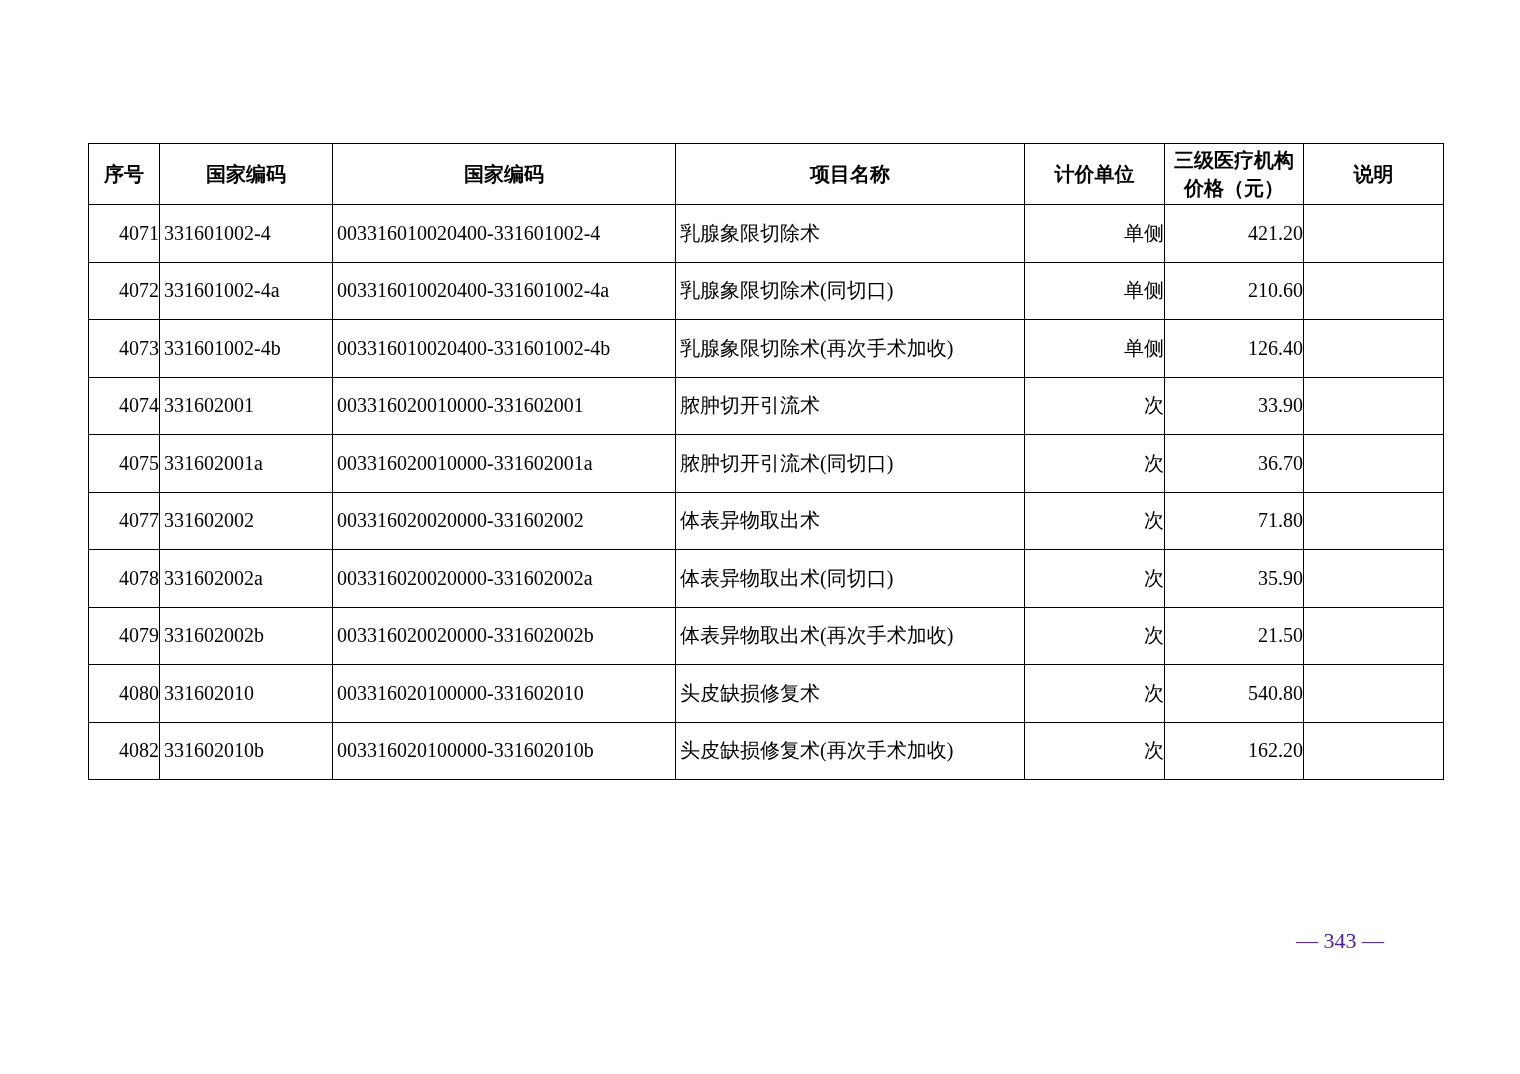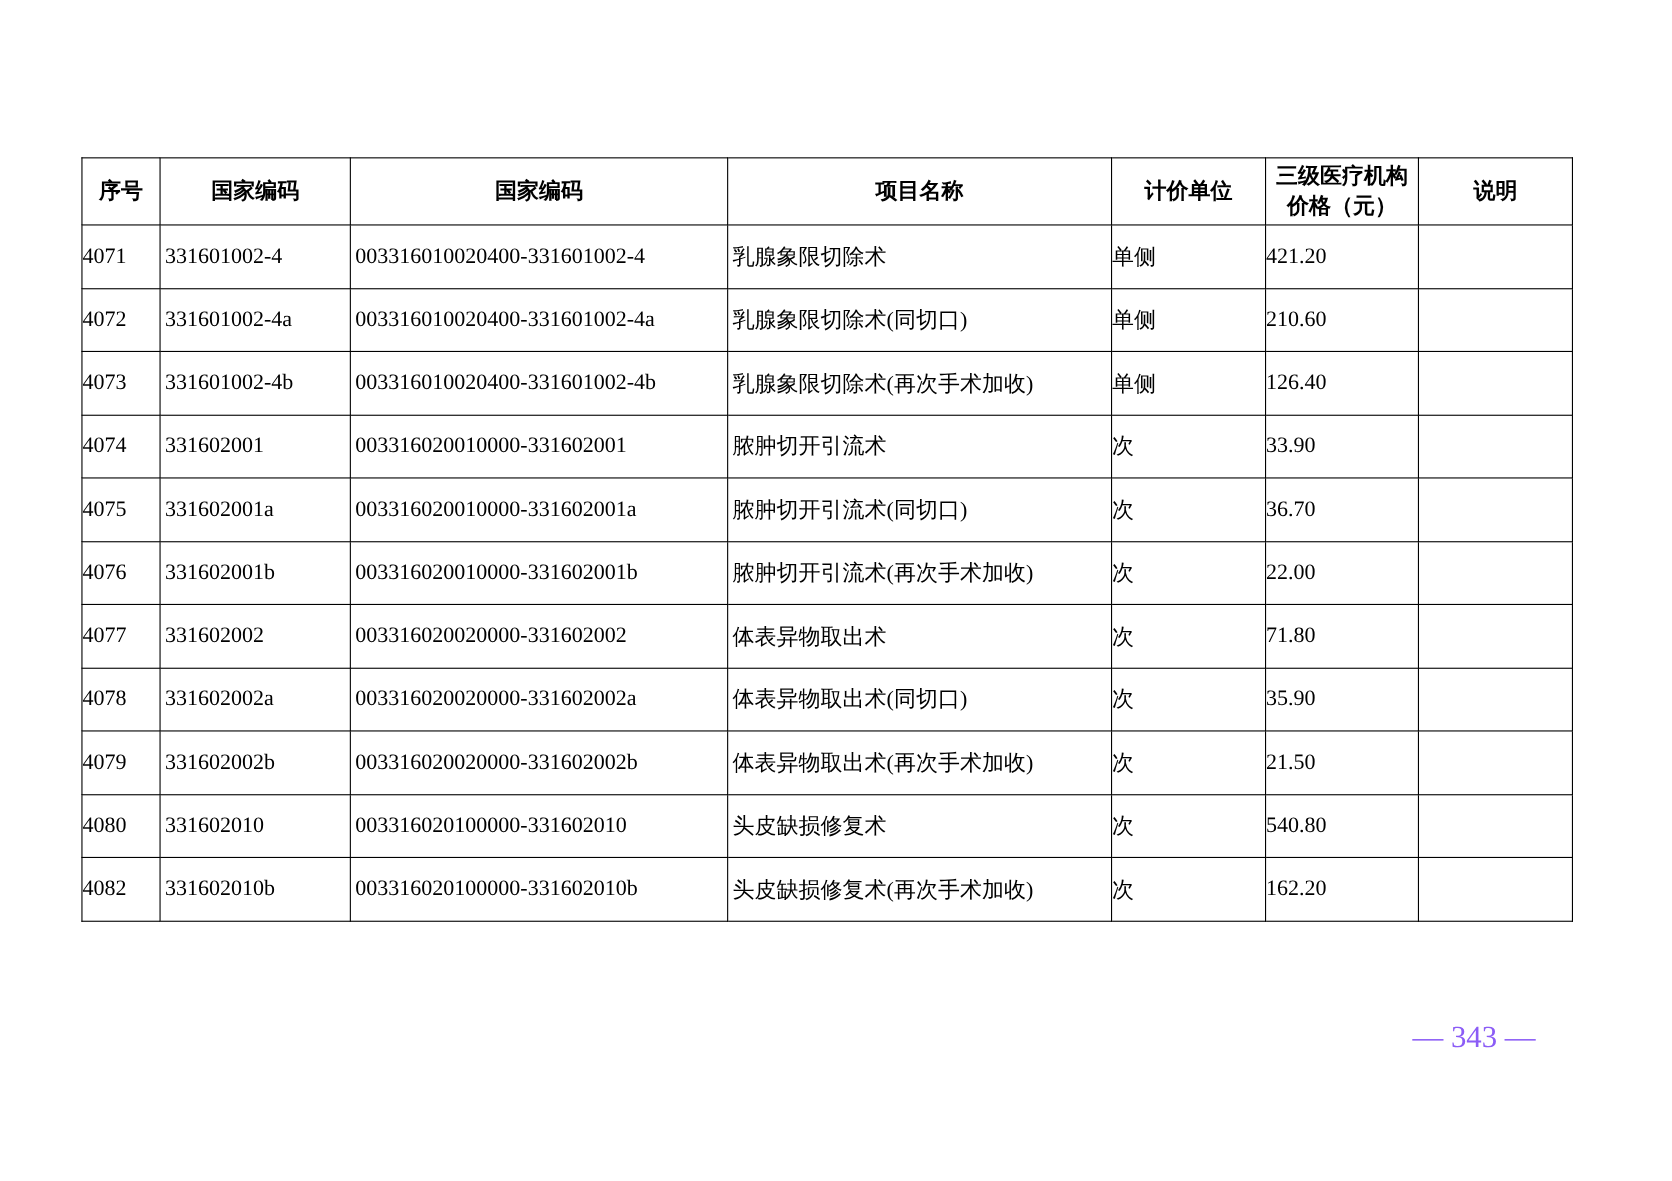--- a/index.html
+++ b/index.html
@@ -10,21 +10,21 @@
   body {
     position: relative;
     width: 1520px;
     height: 1074px;
     font-family: "Liberation Serif", "DejaVu Serif", serif;
     color: #000000;
     overflow: hidden;
   }
   .price-table {
     position: absolute;
-    left: 74px;
+    left: 88px;
     top: 143px;
     width: 1355px;
     table-layout: fixed;
     border-collapse: collapse;
   }
   .price-table th,
   .price-table td {
     border: 1px solid #000000;
     padding: 0;
     font-size: 20px;
@@ -37,35 +37,35 @@
     height: 60px;
     text-align: center;
     line-height: 1.4;
     white-space: normal;
   }
   .price-table td {
     height: 56.5px;
     white-space: nowrap;
   }
   td.c0, td.c4, td.c5, td.c6 {
-    text-align: left;
+    text-align: right;
   }
   td.c1, td.c2, td.c3 {
     text-align: left;
     padding-left: 4px;
   }
   .page-number {
     position: absolute;
     left: 1250px;
     top: 928px;
     width: 180px;
     text-align: center;
-    font-size: 28px;
+    font-size: 22px;
     font-family: "Liberation Serif", "DejaVu Serif", serif;
-    color: #8b5cf6;
+    color: #4c1d95;
   }
 </style>
 </head>
 <body>
 
 <table class="price-table">
   <colgroup>
     <col style="width:71px">
     <col style="width:173px">
     <col style="width:343px">
@@ -125,29 +125,20 @@
       <tr>
         <td class="c0">4075</td>
         <td class="c1">331602001a</td>
         <td class="c2">003316020010000-331602001a</td>
         <td class="c3">脓肿切开引流术(同切口)</td>
         <td class="c4">次</td>
         <td class="c5">36.70</td>
         <td class="c6"></td>
       </tr>
       <tr>
-        <td class="c0">4076</td>
-        <td class="c1">331602001b</td>
-        <td class="c2">003316020010000-331602001b</td>
-        <td class="c3">脓肿切开引流术(再次手术加收)</td>
-        <td class="c4">次</td>
-        <td class="c5">22.00</td>
-        <td class="c6"></td>
-      </tr>
-      <tr>
         <td class="c0">4077</td>
         <td class="c1">331602002</td>
         <td class="c2">003316020020000-331602002</td>
         <td class="c3">体表异物取出术</td>
         <td class="c4">次</td>
         <td class="c5">71.80</td>
         <td class="c6"></td>
       </tr>
       <tr>
         <td class="c0">4078</td>

